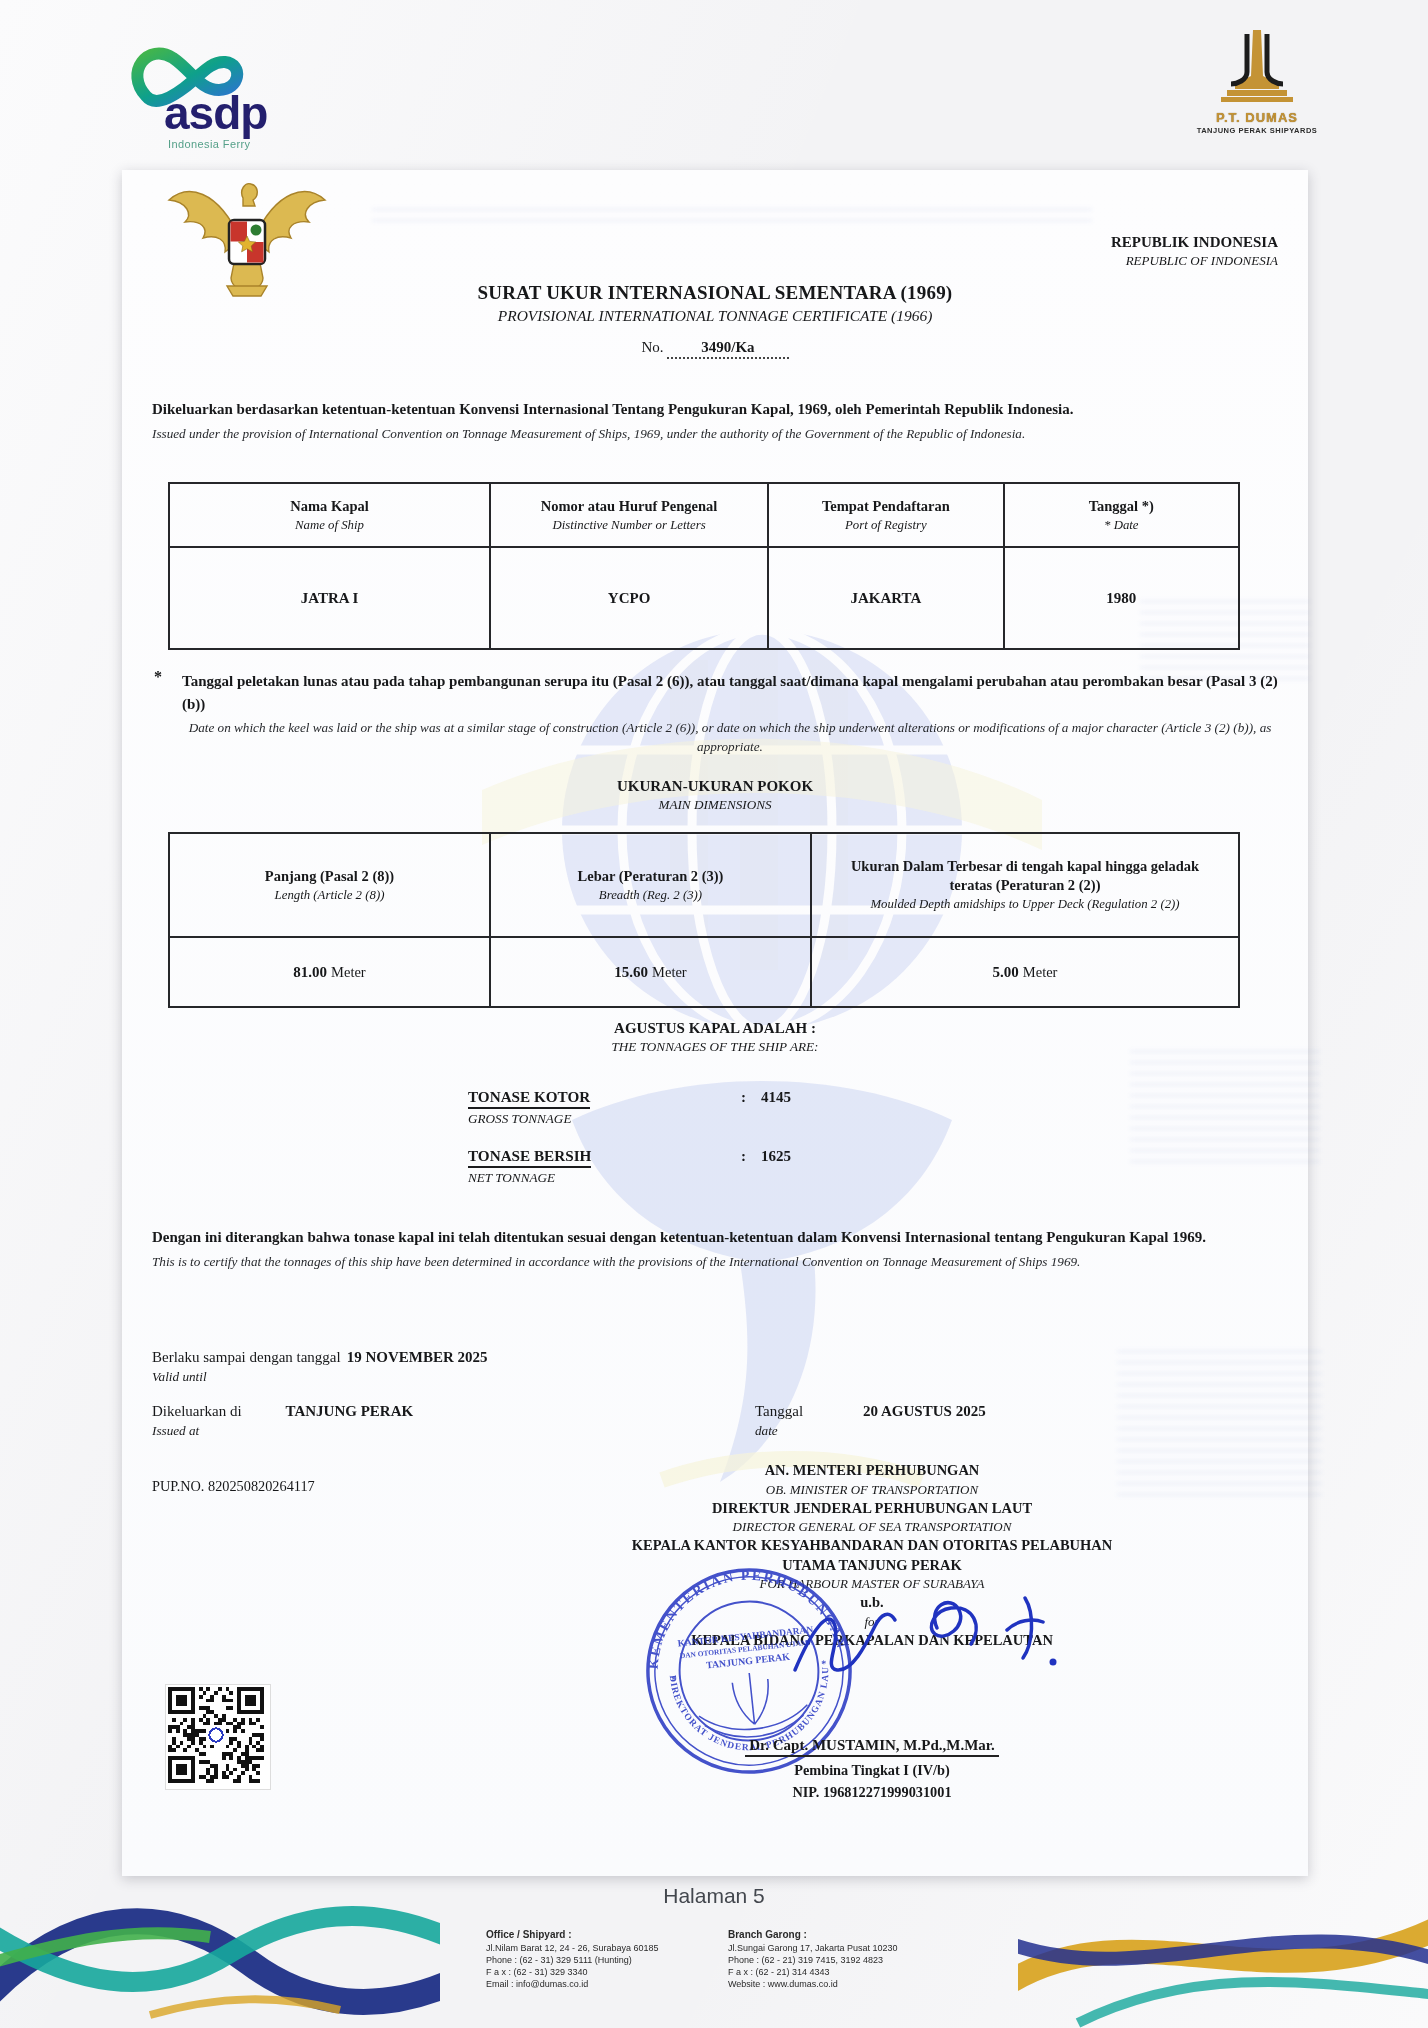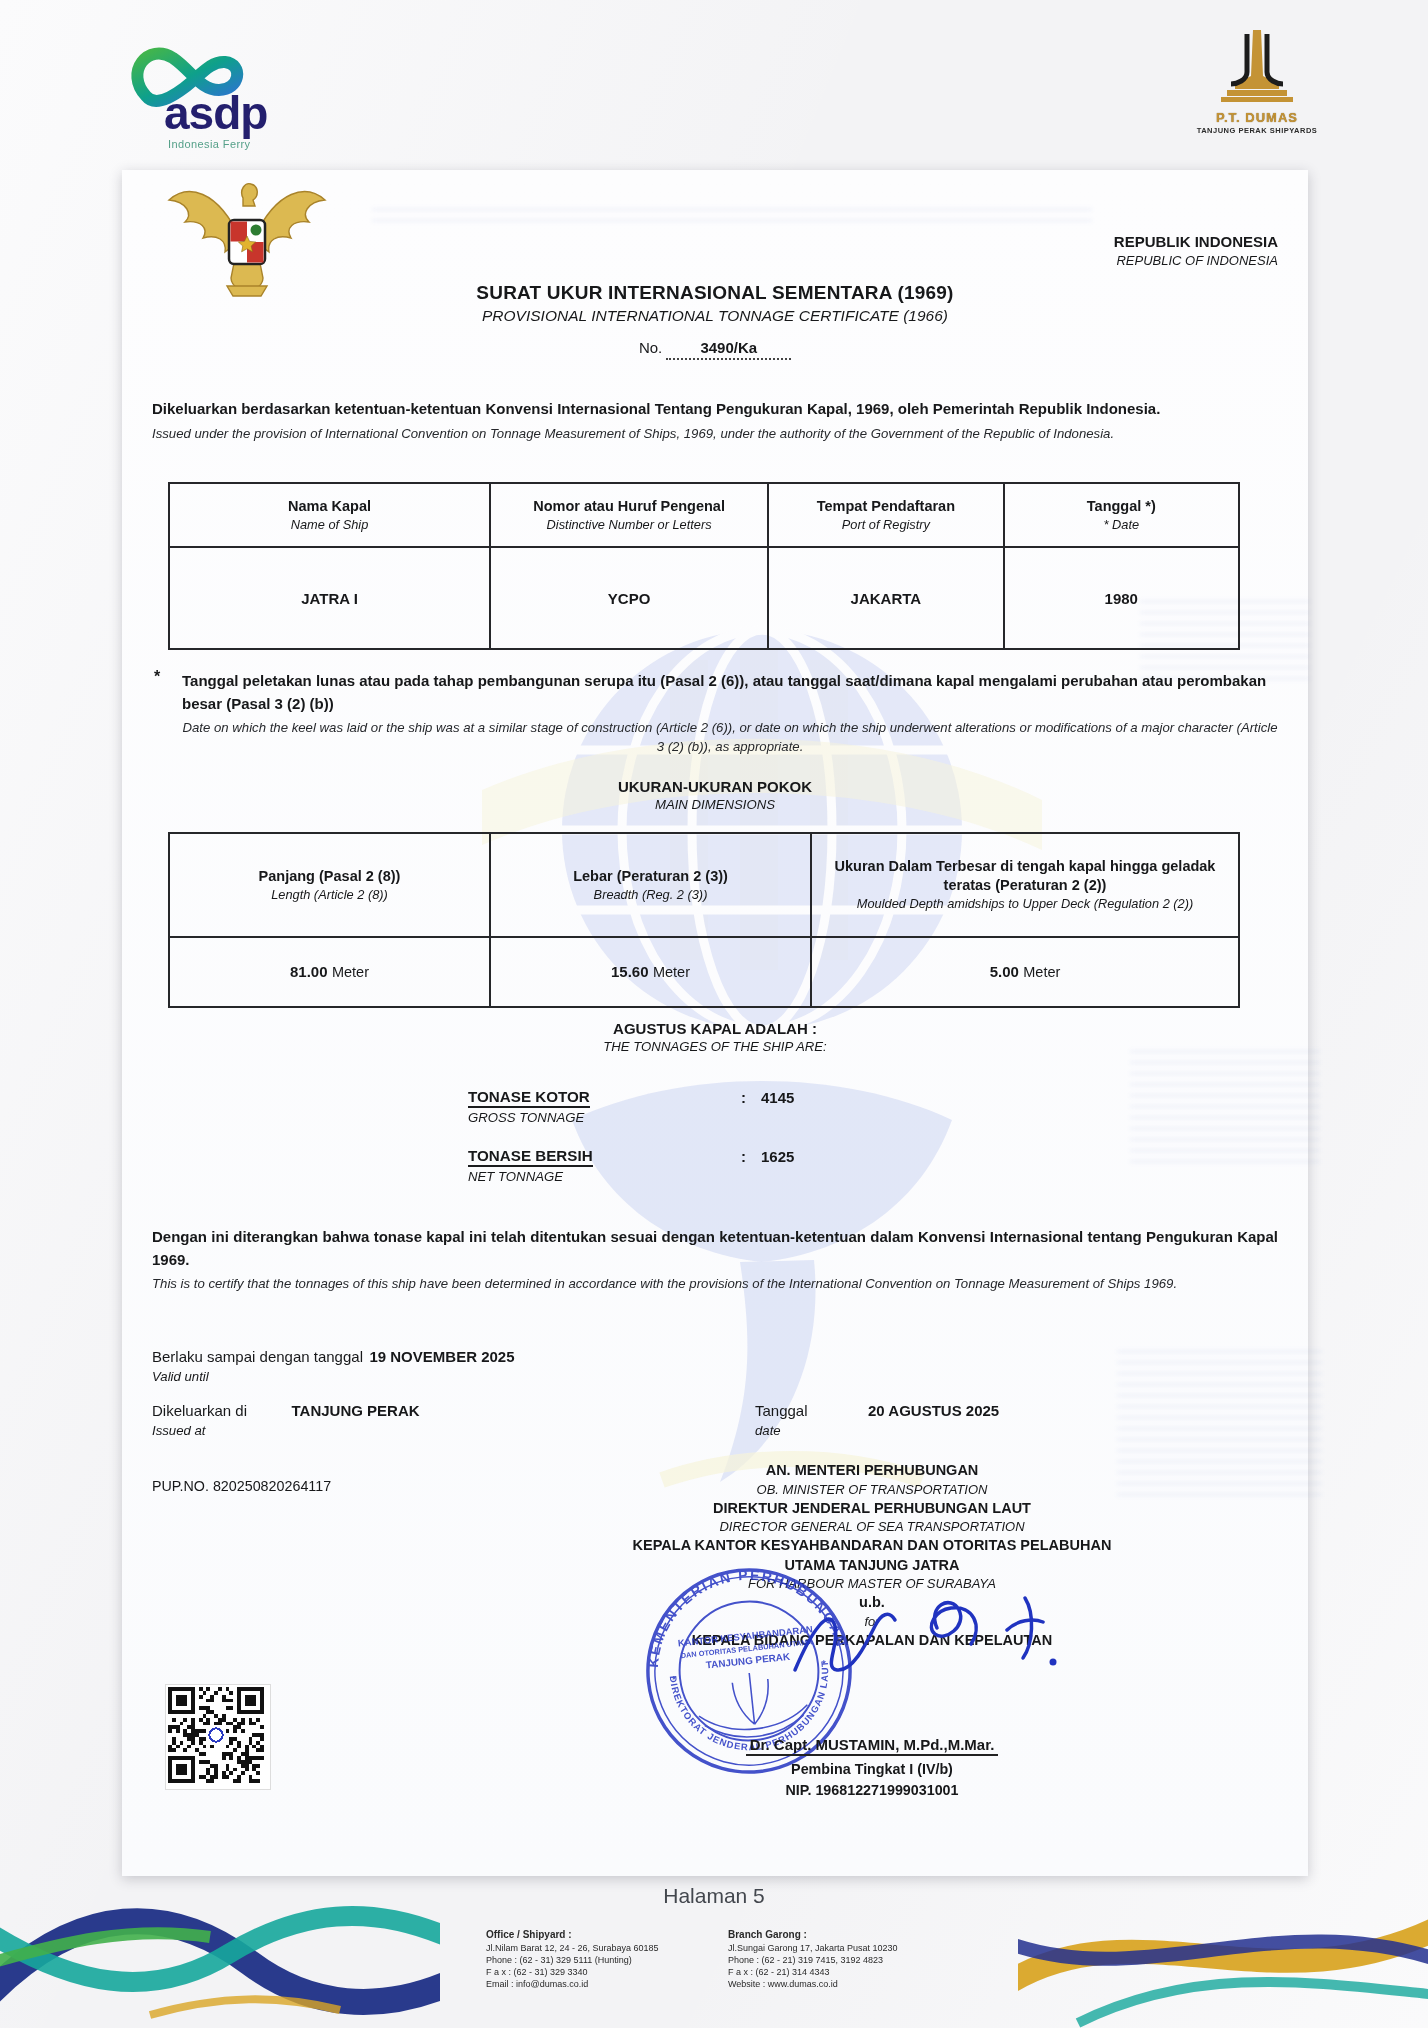--- a/index.html
+++ b/index.html
@@ -10,21 +10,21 @@
                linear-gradient(296deg,#fafafb 0%,rgba(250,250,251,0) 32%);}
   
   .asdp{position:absolute;left:118px;top:34px;width:190px;height:110px;}
   .asdp .word{position:absolute;left:46px;top:52px;font-size:46px;font-weight:bold;color:#241f6e;letter-spacing:-1px;}
   .asdp .tag{position:absolute;left:50px;top:104px;font-size:11px;color:#55a089;letter-spacing:.4px;}
   .dumas{position:absolute;left:1182px;top:26px;width:150px;height:120px;text-align:center;}
   .dumas .nm{margin-top:2px;font-size:13px;font-weight:bold;color:#c49335;letter-spacing:1px;text-shadow:0 0 1px #6b4e14;}
   .dumas .sub{font-size:7.5px;font-weight:bold;color:#2b2b2b;letter-spacing:.5px;margin-top:1px;}
   
   .cert{position:absolute;left:122px;top:170px;width:1186px;height:1706px;
-        background:linear-gradient(180deg,#fdfdfe,#fafbfd);box-shadow:0 3px 12px rgba(40,40,60,.22);}
+        background:linear-gradient(180deg,#fdfdfe,#fafbfd);box-shadow:0 3px 12px rgba(40,40,60,.22);font-family:Liberation Serif, serif;}
   .cert .abs{position:absolute;}
   .ghost{position:absolute;pointer-events:none;filter:blur(2px);opacity:.55;
     background:repeating-linear-gradient(180deg,rgba(110,130,205,.16) 0 3px,rgba(110,130,205,0) 3px 11px);}
   .wm{position:absolute;left:300px;top:430px;width:680px;height:930px;opacity:.5;pointer-events:none;}
   .country{position:absolute;right:30px;top:62px;text-align:right;line-height:1.35;}
   .country .id{font-weight:bold;font-size:15px;}
   .country .en{font-style:italic;font-size:13px;}
   .titleblock{position:absolute;left:0;top:112px;width:100%;text-align:center;}
   .titleblock .t1{font-weight:bold;font-size:19px;letter-spacing:.2px;}
   .titleblock .t2{font-style:italic;font-size:15.5px;margin-top:3px;}
@@ -279,21 +279,21 @@
     </div>
 
     <div class="abs" style="left:30px;top:1308px;font-size:14.3px;">PUP.NO. 820250820264117</div>
 
     <div class="authority">
       <div class="b">AN. MENTERI PERHUBUNGAN</div>
       <div class="i">OB. MINISTER OF TRANSPORTATION</div>
       <div class="b">DIREKTUR JENDERAL PERHUBUNGAN LAUT</div>
       <div class="i">DIRECTOR GENERAL OF SEA TRANSPORTATION</div>
       <div class="b">KEPALA KANTOR KESYAHBANDARAN DAN OTORITAS PELABUHAN</div>
-      <div class="b">UTAMA TANJUNG JATRA</div>
+      <div class="b">UTAMA TANJUNG PERAK</div>
       <div class="i">FOR HARBOUR MASTER OF SURABAYA</div>
       <div class="b">u.b.</div>
       <div class="i">for</div>
       <div class="b">KEPALA BIDANG PERKAPALAN DAN KEPELAUTAN</div>
     </div>
 
     <svg class="stamp" viewBox="0 0 220 220">
       <g stroke="#2b3bc4" fill="none">
         <circle cx="110" cy="110" r="102" stroke-width="3.5"></circle>
         <circle cx="110" cy="110" r="95" stroke-width="1.5"></circle>

